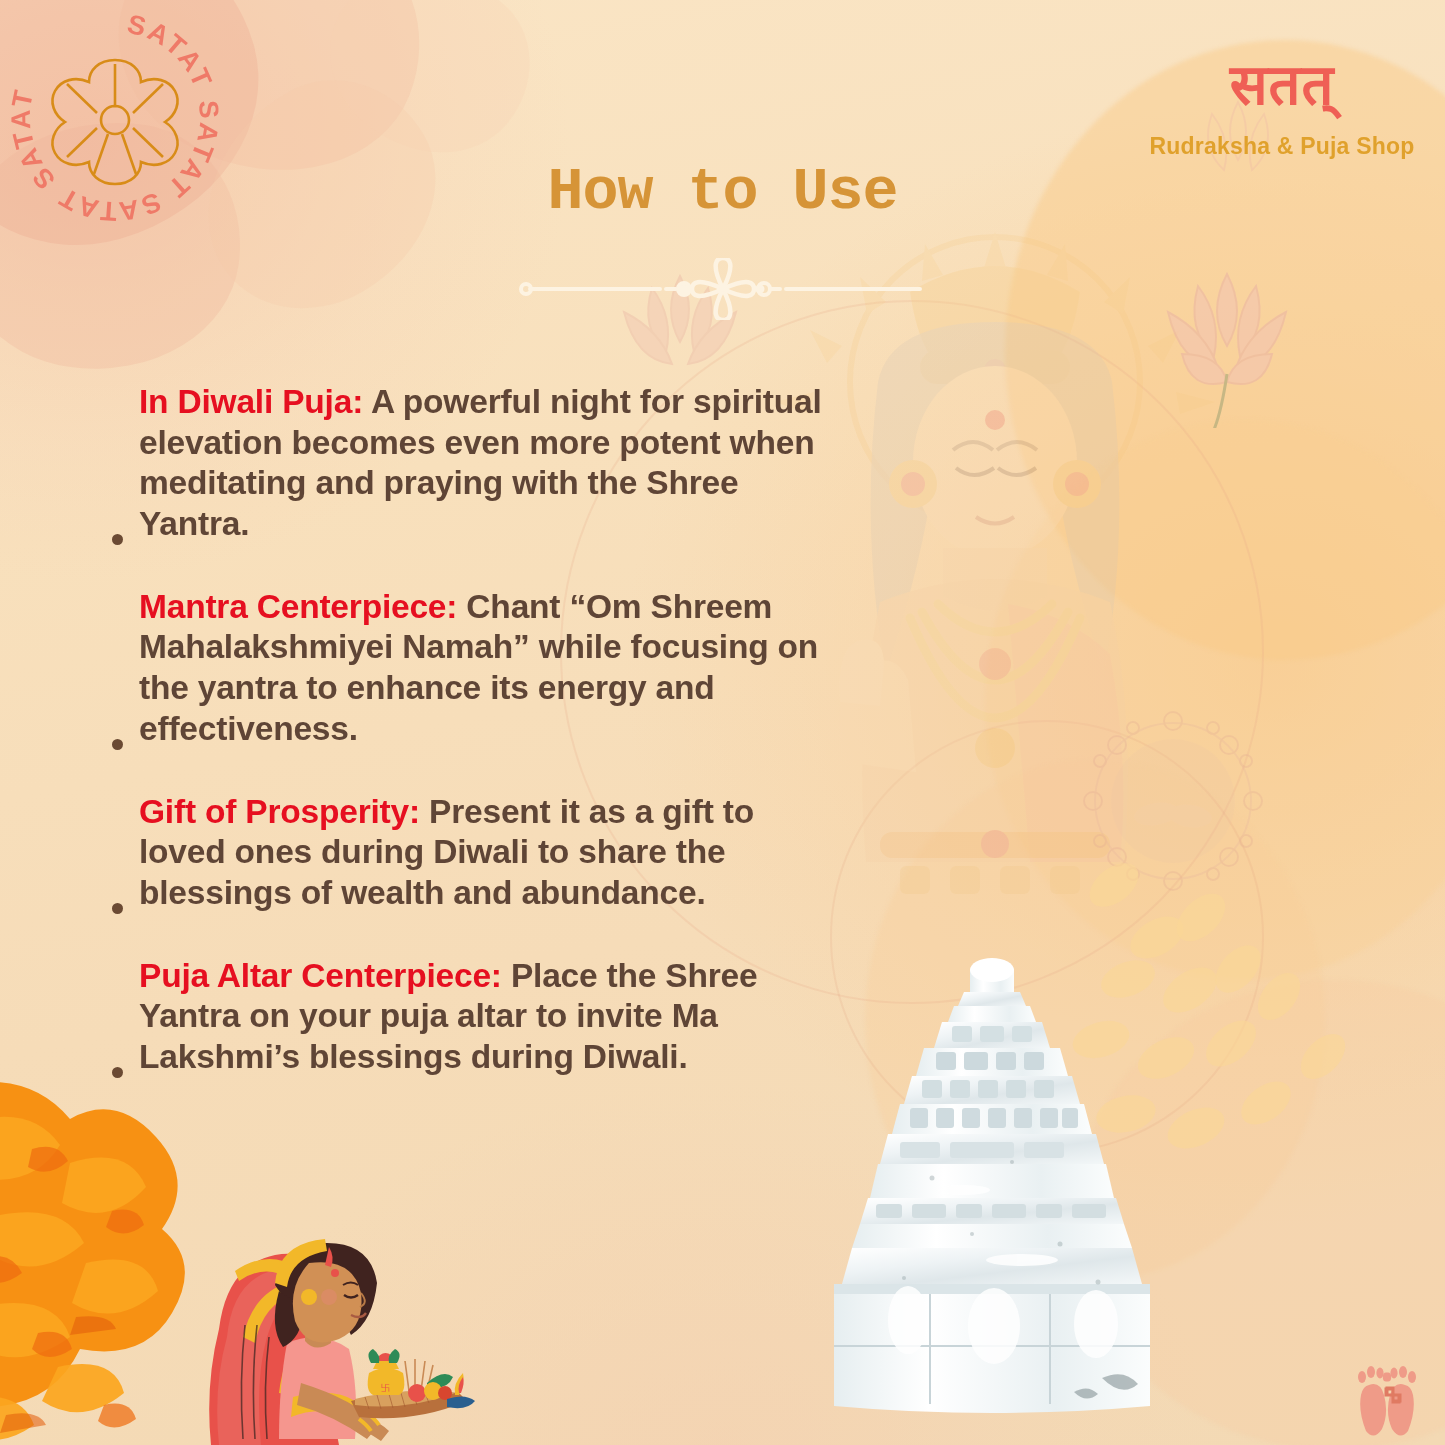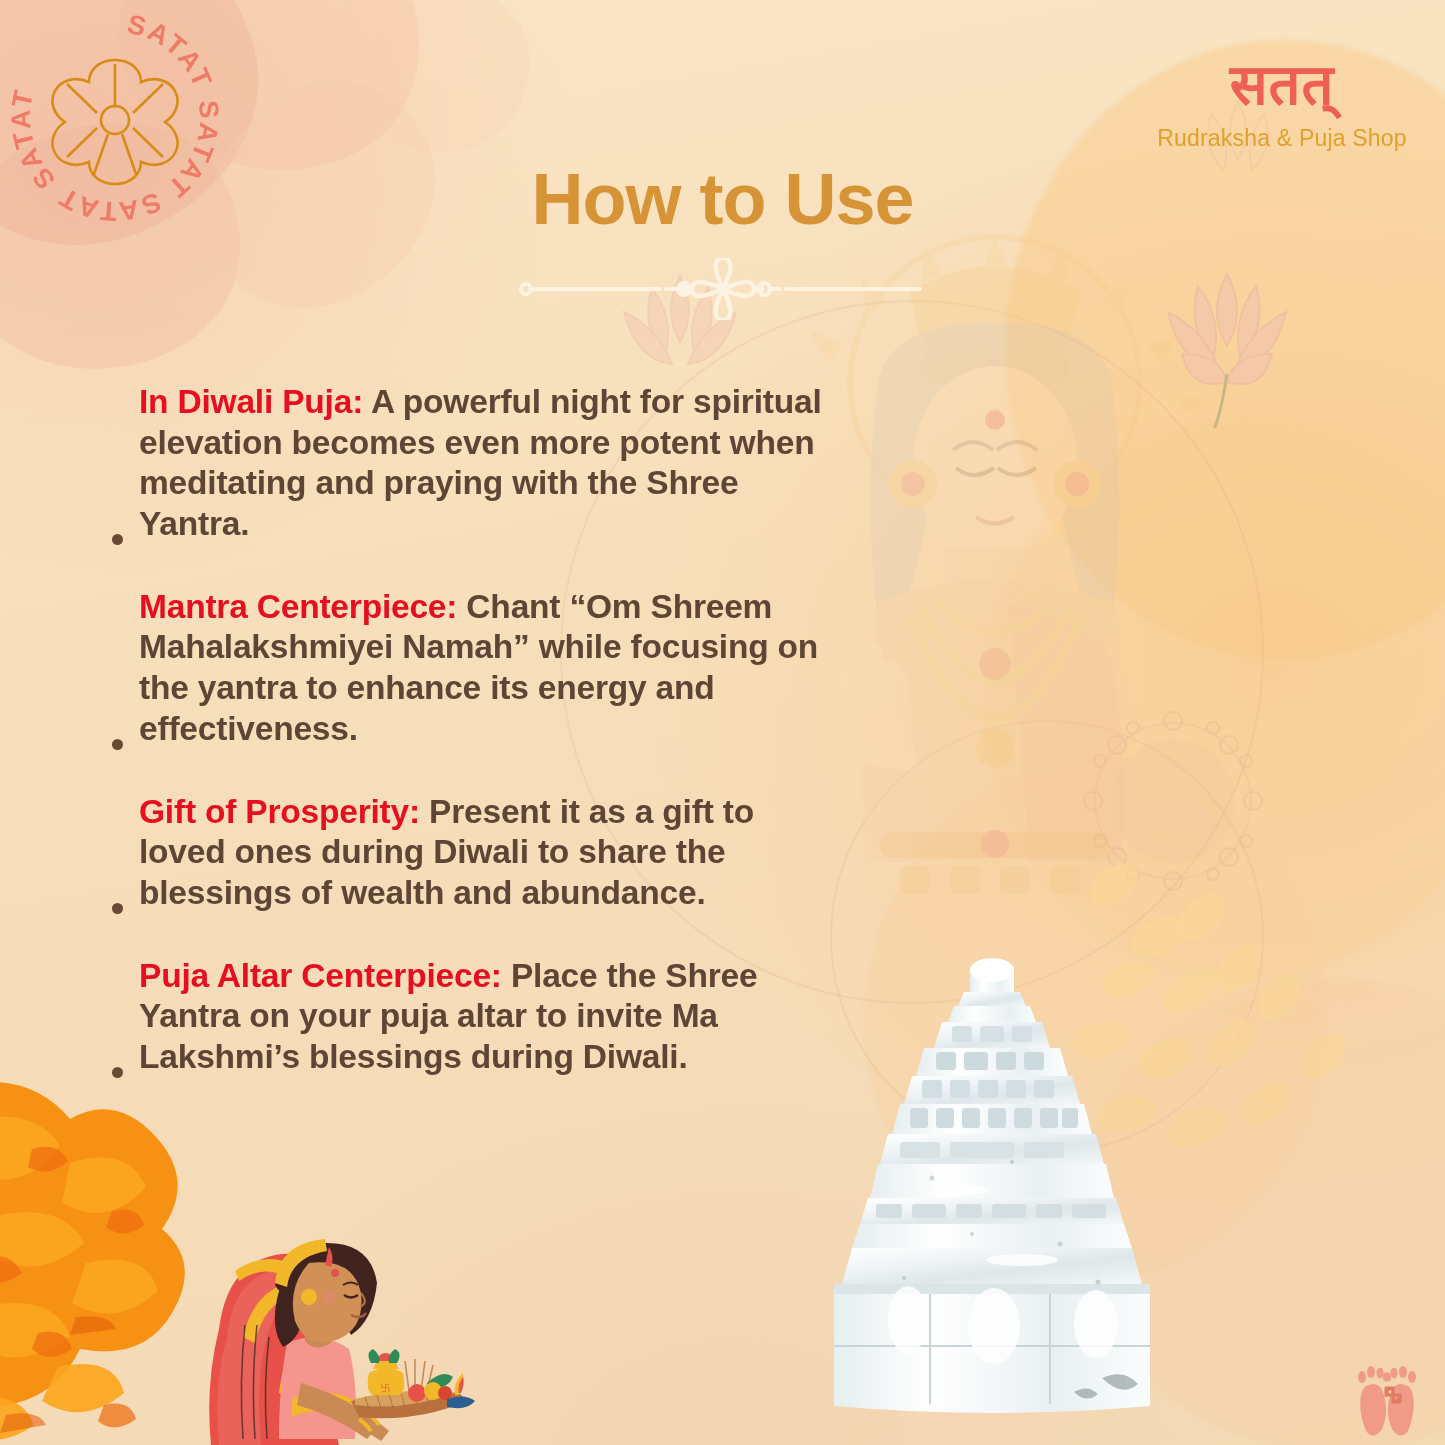--- a/index.html
+++ b/index.html
@@ -49,28 +49,28 @@
   
   .satat-badge{position:absolute;left:6px;top:8px;width:218px;height:218px;}
 
   
   .logo{position:absolute;right:28px;top:58px;text-align:center;width:270px;}
   .logo-deva{
     font-family:"Liberation Sans","DejaVu Sans",sans-serif;
     font-size:56px;line-height:.95;font-weight:700;color:#ef5f55;letter-spacing:1px;
   }
   .logo-sub{
-    margin-top:14px;font-size:23px;font-weight:400;color:#e0a12c;letter-spacing:.2px;
+    margin-top:22px;font-size:23px;font-weight:700;color:#e0a12c;letter-spacing:.2px;
   }
 
   
   .title{
     position:absolute;left:0;right:0;top:158px;text-align:center;
-    font-size:72px;font-weight:800;color:#d69437;letter-spacing:-1px;
-    font-family:Liberation Sans, sans-serif;
+    font-size:60px;font-weight:800;color:#d69437;letter-spacing:-1px;
+    font-family:Liberation Mono, monospace;
   }
   .divider{position:absolute;left:50%;top:258px;transform:translateX(-50%);width:470px;height:62px;}
 
   
   .bullets{position:absolute;left:112px;top:382px;width:710px;}
   .bullet{display:flex;align-items:flex-end;margin-bottom:42px;}
   .bullet:last-child{margin-bottom:0;}
   .dot{
     flex:0 0 auto;width:11px;height:11px;border-radius:50%;
     background:#6b4a33;margin:19px 16px 0 0;

